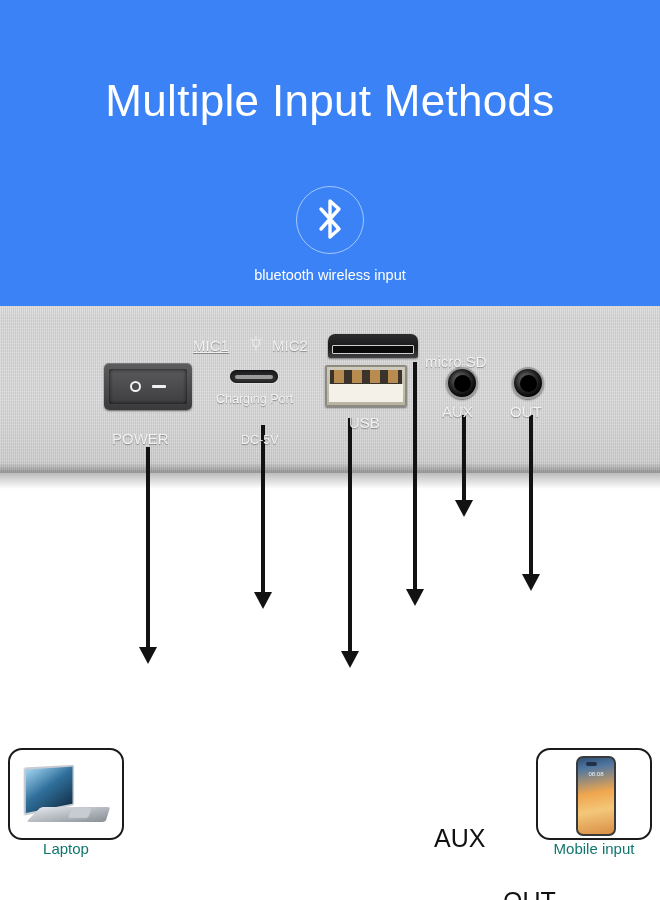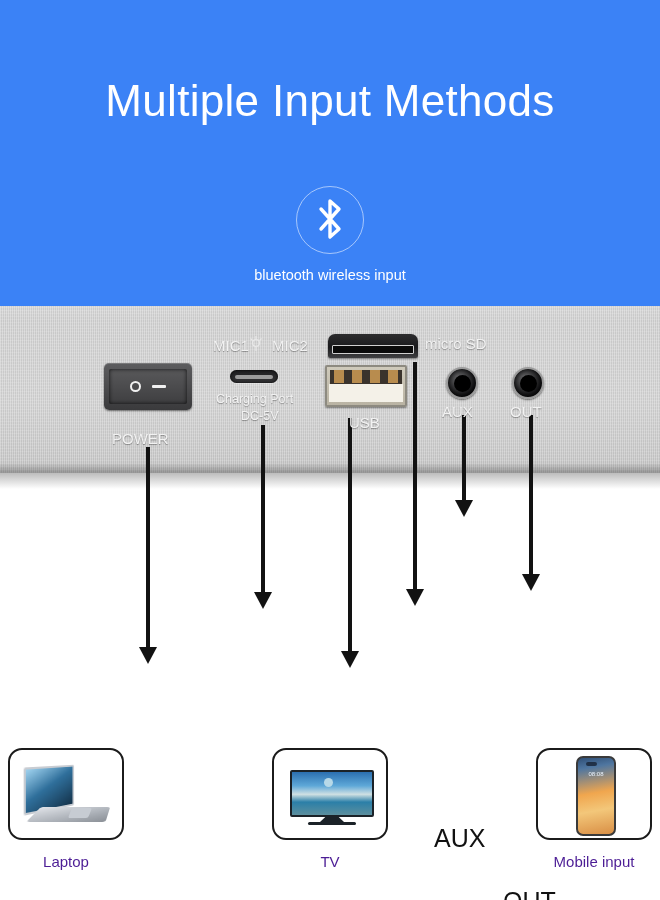--- a/index.html
+++ b/index.html
@@ -193,23 +193,22 @@
   .dev-card {
     width:116px; height:92px;
     border:2.2px solid #1b1b1b;
     border-radius:14px;
     background:#ffffff;
     position:relative;
     overflow:hidden;
     display:flex; align-items:center; justify-content:center;
   }
   .dev-label {
-    margin-top:13px;
     font-size:15px;
-    color:#4c1d95;
+    color:#0f766e;
     white-space:nowrap;
   }
 
   
   .lap-screen{
     position:absolute; left:14px; top:16px; width:54px; height:44px;
     background:linear-gradient(150deg,#9fd2ef 0%,#2f6f9b 45%,#14324a 100%);
     border:2px solid #c8ccd2;
     border-radius:2px;
     transform:perspective(120px) rotateY(22deg) skewY(-7deg);
@@ -327,33 +326,33 @@
     <span class="usb-pin"></span>
     <span class="usb-pin"></span>
   </div>
   <div id="usb-tongue"></div>
 </div>
 
 <div class="p-el jack" id="jack-aux"></div>
 <div class="p-el jack" id="jack-out"></div>
 
 <div class="p-text" style="left:112px; top:430px;">POWER</div>
-<div class="p-text" style="left:213px; top:337px;">MIC1</div>
+<div class="p-text" style="left:193px; top:337px;text-decoration:underline;">MIC1</div>
 <svg class="p-text" style="left:247px; top:335px;" width="18" height="18" viewBox="0 0 18 18">
   <circle cx="9" cy="8" r="3.4" fill="none" stroke="#e8e8e8" stroke-width="1.3"></circle>
   <line x1="9" y1="1" x2="9" y2="4" stroke="#e8e8e8" stroke-width="1.2"></line>
   <line x1="3.5" y1="3.5" x2="5.6" y2="5.6" stroke="#e8e8e8" stroke-width="1.2"></line>
   <line x1="14.5" y1="3.5" x2="12.4" y2="5.6" stroke="#e8e8e8" stroke-width="1.2"></line>
   <line x1="9" y1="11.4" x2="9" y2="16" stroke="#e8e8e8" stroke-width="1.2"></line>
 </svg>
 <div class="p-text" style="left:272px; top:337px;">MIC2</div>
 <div class="p-text sm" style="left:216px; top:392px;">Charging Port</div>
-<div class="p-text sm" style="left:241px; top:409px;text-align:center;">DC-5V</div>
+<div class="p-text sm" style="left:241px; top:433px;text-align:center;">DC-5V</div>
 <div class="p-text" style="left:349px; top:414px;">USB</div>
-<div class="p-text" style="left:425px; top:335px;">micro SD</div>
+<div class="p-text" style="left:425px; top:353px;">micro SD</div>
 <div class="p-text" style="left:442px; top:403px;">AUX</div>
 <div class="p-text" style="left:510px; top:403px;">OUT</div>
 
 <div id="callouts">
 
   <div class="arrow" style="left:146px; top:141px;">
     <div class="arrow-line" style="height:200px;"></div>
     <div class="arrow-head" style="top:200px;"></div>
   </div>
 
@@ -390,29 +389,20 @@
 
   <div class="dev-item">
     <div class="dev-card">
       <span class="lap-screen"></span>
       <span class="lap-base"></span>
       <span class="lap-pad"></span>
     </div>
     <div class="dev-label">Laptop</div>
   </div>
 
-  <div class="dev-item">
-    <div class="dev-card">
-      <span class="tv-screen"></span>
-      <span class="tv-sun"></span>
-      <span class="tv-stand"></span>
-      <span class="tv-foot"></span>
-    </div>
-    <div class="dev-label">TV</div>
-  </div>
 
   <div class="dev-item">
     <div class="dev-card">
       <span class="ph-body">
         <span class="ph-notch"></span>
         <span class="ph-time">08:08</span>
       </span>
     </div>
     <div class="dev-label">Mobile input</div>
   </div>

